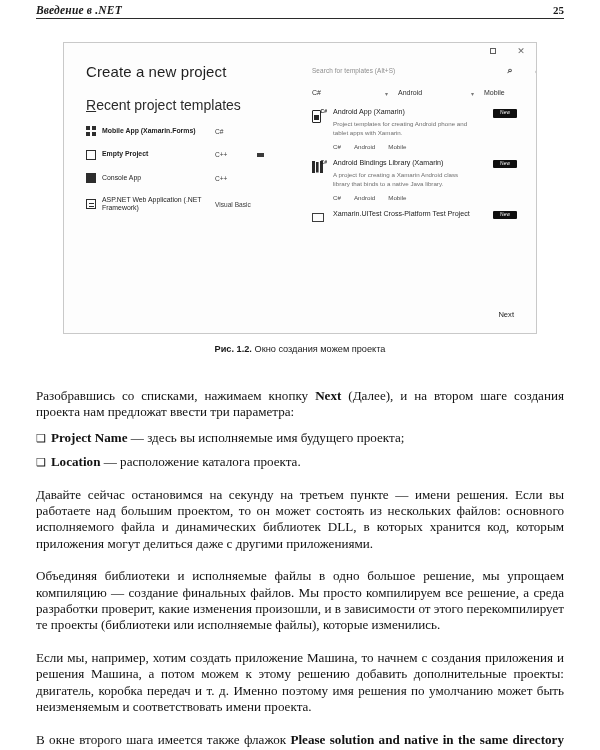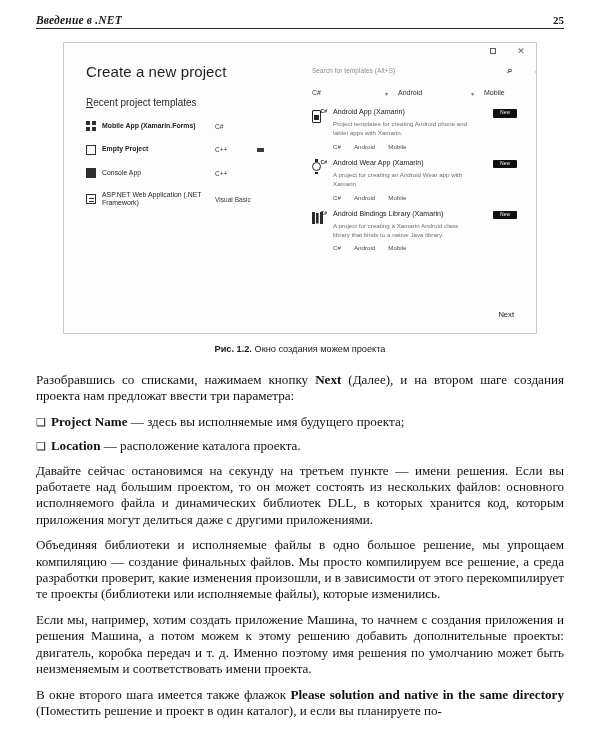--- a/index.html
+++ b/index.html
@@ -20,21 +20,21 @@
     width: 600px;
     height: 750px;
     box-sizing: border-box;
     padding: 0;
   }
 
   
   .running-head {
     position: absolute;
     left: 36px;
-    top: 14px;
+    top: 4px;
     width: 528px;
     display: flex;
     align-items: flex-end;
     justify-content: space-between;
     border-bottom: 1.6px solid #2b2b2b;
     padding-bottom: 2px;
   }
   .running-head .rh-title {
     font-family: "Liberation Serif", serif;
     font-style: italic;
@@ -110,21 +110,21 @@
   }
 
   
   .left-col {
     position: absolute;
     left: 22px;
     top: 54px;
     width: 185px;
   }
   .recent-label {
-    font-size: 10px;
+    font-size: 14px;
     font-weight: 400;
     color: #2b2b2b;
     margin-bottom: 12px;
   }
   .recent-label .acc { text-decoration: underline; }
   .recent-item {
     display: flex;
     align-items: center;
     margin-bottom: 11.5px;
     min-height: 12px;
@@ -354,21 +354,21 @@
   .caption b { font-weight: bold; }
 
   
   .body-text {
     position: absolute;
     left: 36px;
     top: 372px;
     width: 528px;
   }
   .body-text p {
-    margin: 0 0 9px 0;
+    margin: 16px 0 9px 0;
     font-family: "Liberation Serif", serif;
     font-size: 13.1px;
     line-height: 16.4px;
     text-align: justify;
     color: #121212;
     letter-spacing: .01px;
   }
   .body-text p.bullet {
     margin: 0 0 8px 0;
     padding-left: 15px;
@@ -471,55 +471,48 @@
               <div class="tmpl-desc">Project templates for creating Android phone and tablet apps with Xamarin.</div>
               <div class="tmpl-tags">
                 <span>C#</span>
                 <span>Android</span>
                 <span>Mobile</span>
               </div>
             </div>
             <div class="badge-new">New</div>
           </div>
 
-          <div class="tmpl">
-            <div class="tmpl-icon">
-              <div class="ti-watch"></div>
-                <span class="tmpl-sup">C#</span>
-            </div>
-            <div class="tmpl-body">
-              <div class="tmpl-name">Android Wear App (Xamarin)</div>
-              <div class="tmpl-desc">A project for creating an Android Wear app with Xamarin</div>
-              <div class="tmpl-tags">
-                <span>C#</span>
-                <span>Android</span>
-                <span>Mobile</span>
-              </div>
-            </div>
-            <div class="badge-new">New</div>
-          </div>
 
 
           <div class="tmpl">
             <div class="tmpl-icon">
               <div class="ti-lib"></div>
                 <span class="tmpl-sup">C#</span>
             </div>
             <div class="tmpl-body">
               <div class="tmpl-name">Android Bindings Library (Xamarin)</div>
               <div class="tmpl-desc">A project for creating a Xamarin Android class library that binds to a native Java library.</div>
               <div class="tmpl-tags">
                 <span>C#</span>
                 <span>Android</span>
                 <span>Mobile</span>
               </div>
             </div>
             <div class="badge-new">New</div>
           </div>
 
+          <div class="tmpl">
+            <div class="tmpl-icon">
+              <div class="ti-box"></div>
+            </div>
+            <div class="tmpl-body">
+              <div class="tmpl-name">Xamarin.UITest Cross-Platform Test Project</div>
+            </div>
+            <div class="badge-new">New</div>
+          </div>
 
         </div>
       </div>
 
       <div class="next-btn">Next</div>
     </div>
   </div>
 
   <div class="caption">
     <b>Рис. 1.2.</b>

